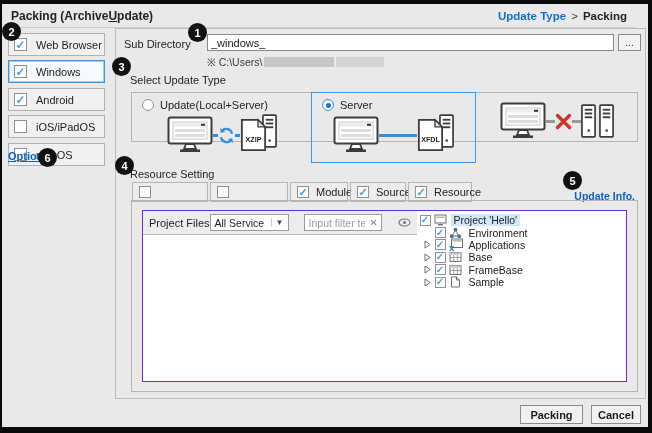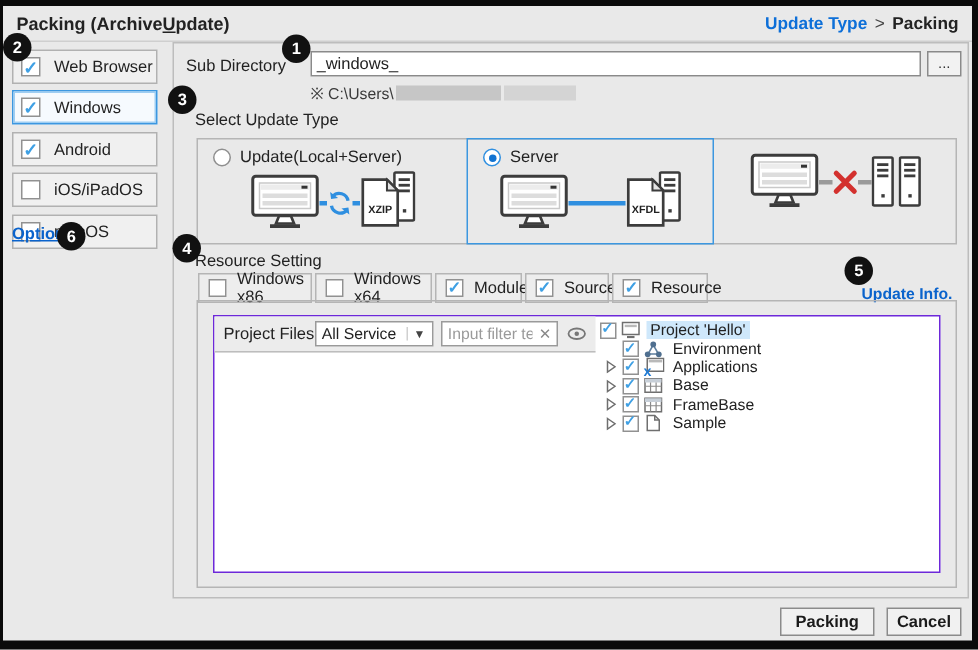--- a/index.html
+++ b/index.html
@@ -2,21 +2,21 @@
 <html><head>
 <meta charset="utf-8">
 <style>
   html,body{margin:0;padding:0;background:#888;}
   .stage{position:relative;width:652px;height:433px;background:#0a0a0a;
          font-family:"Liberation Sans",sans-serif;overflow:hidden;
          -webkit-font-smoothing:antialiased;}
   .dialog{position:absolute;left:2px;top:4px;right:4px;bottom:6px;background:#e9e9e9;}
 
   
-  .titlebar{position:absolute;left:2px;top:4px;right:4px;height:24px;
+  .titlebar{position:absolute;left:2px;top:4px;right:16px;height:24px;
             display:flex;align-items:center;padding:0 9px;box-sizing:border-box;
             border-bottom:1px solid #cfcfcf;gap:31px;}
   .title{font-size:12px;font-weight:bold;color:#222;}
   .title .accel{text-decoration:underline;}
   .breadcrumb{margin-left:auto;font-size:11.5px;font-weight:bold;display:flex;gap:5px;align-items:center;}
   .breadcrumb .lnk{color:#0d6fd8;cursor:pointer;}
   .breadcrumb .sep{color:#444;font-weight:normal;}
   .breadcrumb .cur{color:#222;}
 
   
@@ -50,21 +50,21 @@
   .browse{position:absolute;left:502px;top:5px;width:23px;height:17px;box-sizing:border-box;
         border:1px solid #8a8a8a;background:#f2f2f2;font-size:10px;color:#333;
         display:flex;align-items:center;justify-content:center;cursor:pointer;}
   .pathnote{position:absolute;left:91px;top:26px;display:flex;align-items:center;
         font-size:10.5px;color:#3a3a3a;gap:2px;}
   .redact{height:10px;display:inline-block;}
   .redact.r1{width:70px;background:#c6c6c6;}
   .redact.r2{width:48px;background:#d4d4d4;}
 
   
-  .ut-group{position:absolute;left:15px;top:63px;width:507px;height:71px;box-sizing:border-box;
+  .ut-group{position:absolute;left:15px;top:63px;width:507px;height:50px;box-sizing:border-box;
         border:1px solid #b5b5b5;}
   .ut-cell{position:absolute;top:0;height:100%;box-sizing:border-box;padding-top:6px;}
   .ut-cell.c0{left:0;width:179px;}
   .ut-cell.c1{left:179px;width:165px;}
   .ut-cell.c2{left:344px;width:162px;}
   .ut-cell.sel{top:-1px;height:71px;border:1px solid #3c97e0;}
   .ut-radio-row{display:flex;align-items:center;gap:6px;margin-left:10px;font-size:11px;color:#222;}
   .ut-icons{display:flex;align-items:center;justify-content:center;margin-top:3px;}
   .conn{height:3px;background:#2f8fe0;flex:none;}
   .conn.gray{background:#9a9a9a;}
@@ -78,21 +78,21 @@
         display:flex;align-items:center;gap:7px;padding-left:6px;font-size:11px;color:#222;}
   .updinfo{position:absolute;right:10px;top:161px;font-size:10.5px;font-weight:bold;
         color:#0a63cc;cursor:pointer;}
   .res-group{position:absolute;left:15px;top:171px;width:507px;height:192px;box-sizing:border-box;
         border:1px solid #b5b5b5;}
   .pf-panel{position:absolute;left:10px;top:9px;right:10px;bottom:9px;box-sizing:border-box;
         border:1px solid #6d28d9;background:#fff;display:flex;flex-direction:row;}
   .pf-header{height:23px;flex:none;background:#ececec;border-bottom:1px solid #bdbdbd;
         display:flex;align-items:center;padding:0 4px 0 6px;}
   .pf-title{font-size:11px;color:#222;}
-  .pf-ctrls{margin-left:auto;display:flex;align-items:center;gap:5px;}
+  .pf-ctrls{margin-left:auto;display:flex;align-items:center;gap:15px;}
   .combo{width:79px;height:17px;box-sizing:border-box;border:1px solid #9a9a9a;background:#fff;
         display:flex;align-items:center;font-size:10.5px;color:#222;padding-left:4px;cursor:pointer;}
   .combo .arr{margin-left:auto;font-size:8px;color:#444;padding:0 4px;border-left:1px solid #d0d0d0;}
   .filterbox{width:78px;height:17px;box-sizing:border-box;border:1px solid #9a9a9a;background:#fff;
         display:flex;align-items:center;}
   .filterbox input{border:none;outline:none;width:56px;font-size:10.5px;padding:0 0 0 4px;
         font-family:"Liberation Sans",sans-serif;color:#222;background:transparent;}
   .filterbox input::placeholder{color:#9a9a9a;}
   .fx{margin-left:auto;font-size:10px;color:#888;padding-right:3px;cursor:pointer;}
   .eyebtn{width:16px;height:17px;display:flex;align-items:center;justify-content:center;cursor:pointer;}
@@ -297,25 +297,23 @@
               </svg>
           </span>
         </div>
       </div>
     </div>
 
     <span class="lbl" style="left:14px;top:139px">Resource Setting</span>
     <div class="cb-row">
       <div class="cb-box" style="width:76px">
         <span class="cb md">✓</span>
-        <span>Windows x86</span>
       </div>
       <div class="cb-box" style="width:78px">
         <span class="cb md">✓</span>
-        <span>Windows x64</span>
       </div>
       <div class="cb-box" style="width:58px">
         <span class="cb md checked">✓</span>
         <span>Module</span>
       </div>
       <div class="cb-box" style="width:56px">
         <span class="cb md checked">✓</span>
         <span>Source</span>
       </div>
       <div class="cb-box" style="width:64px">

